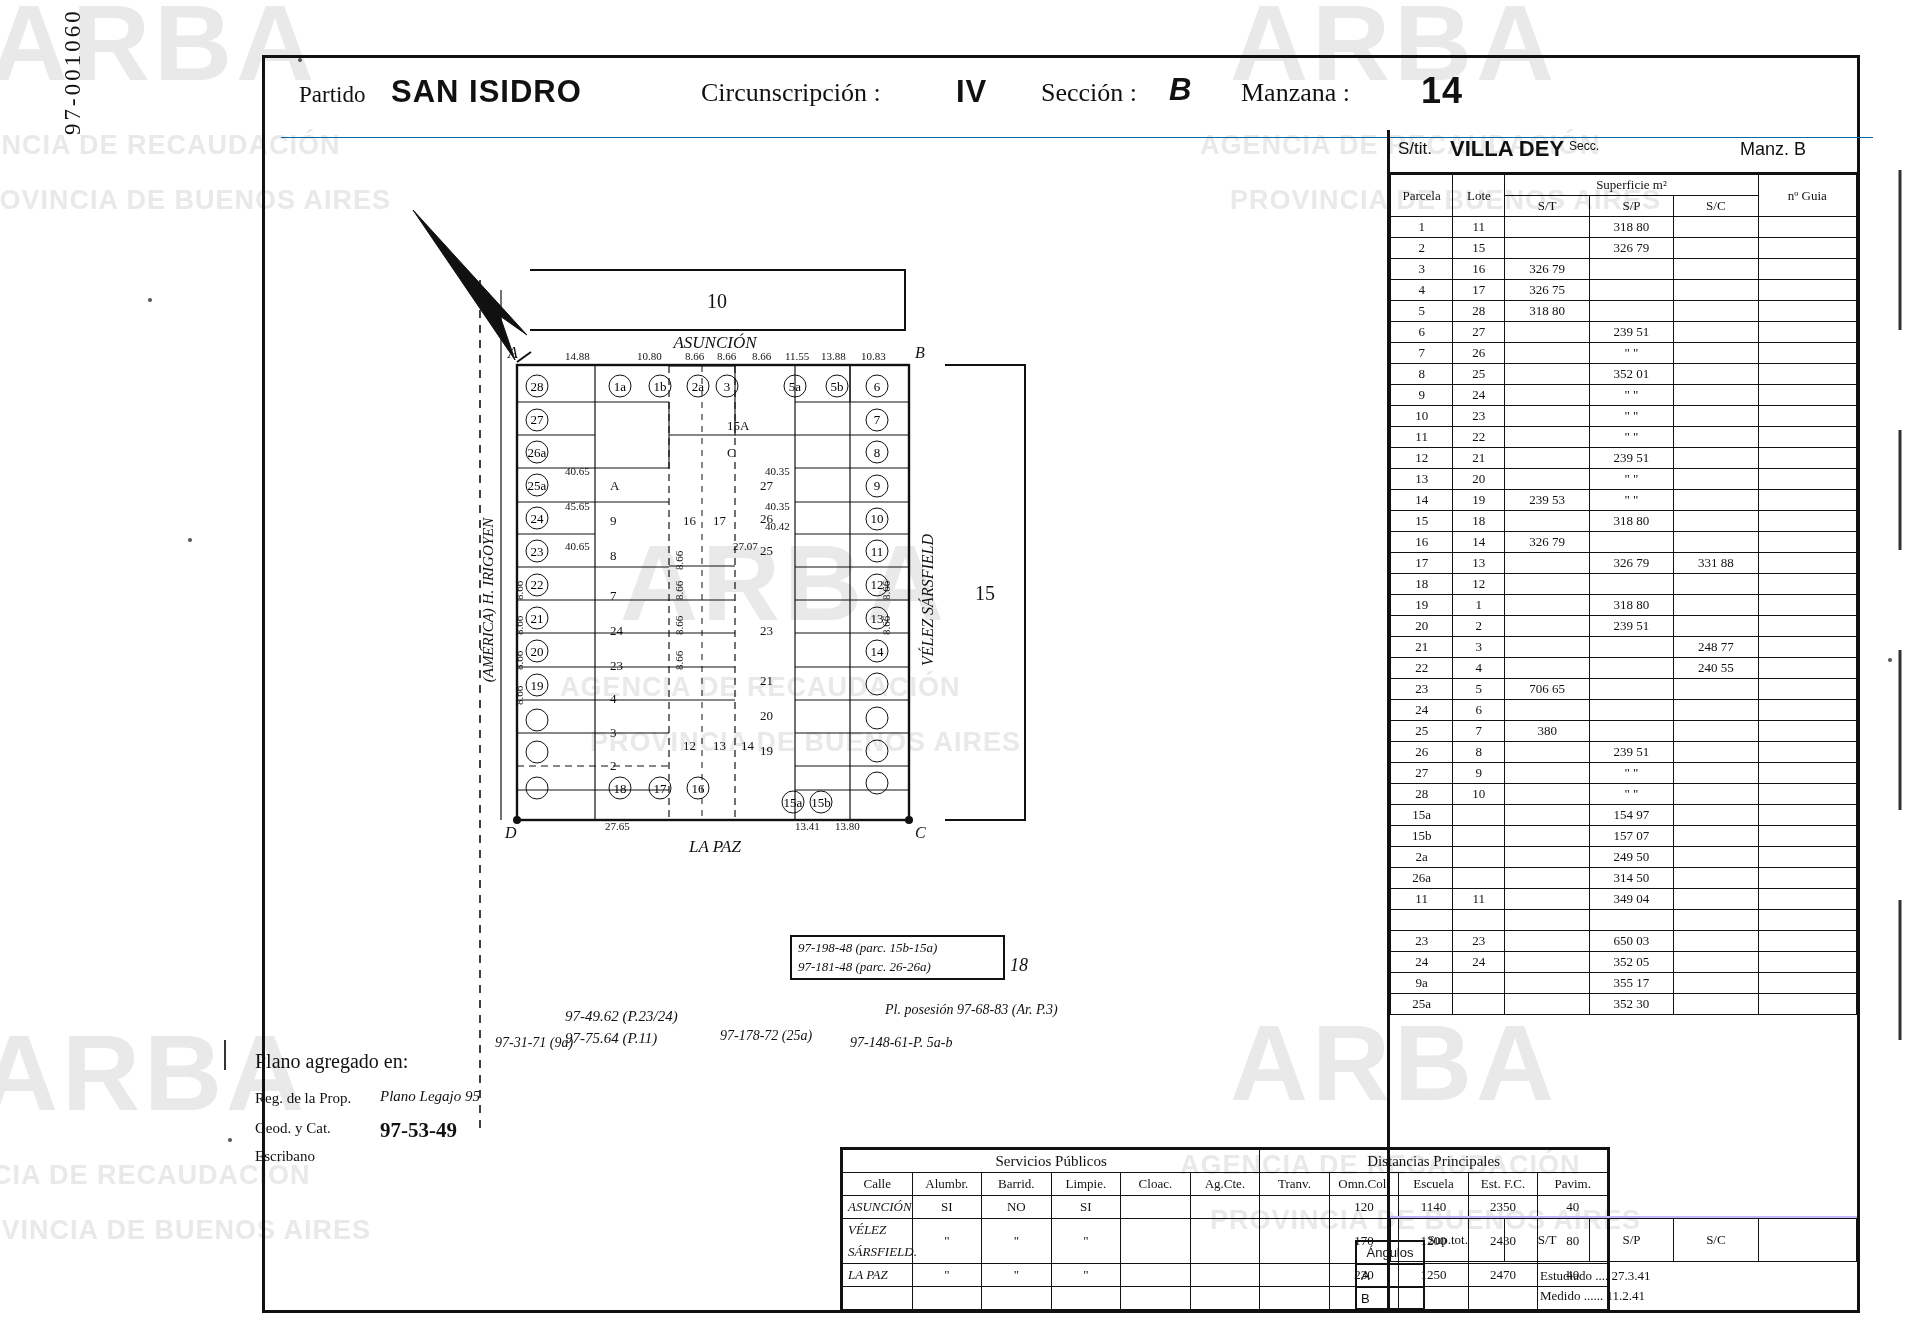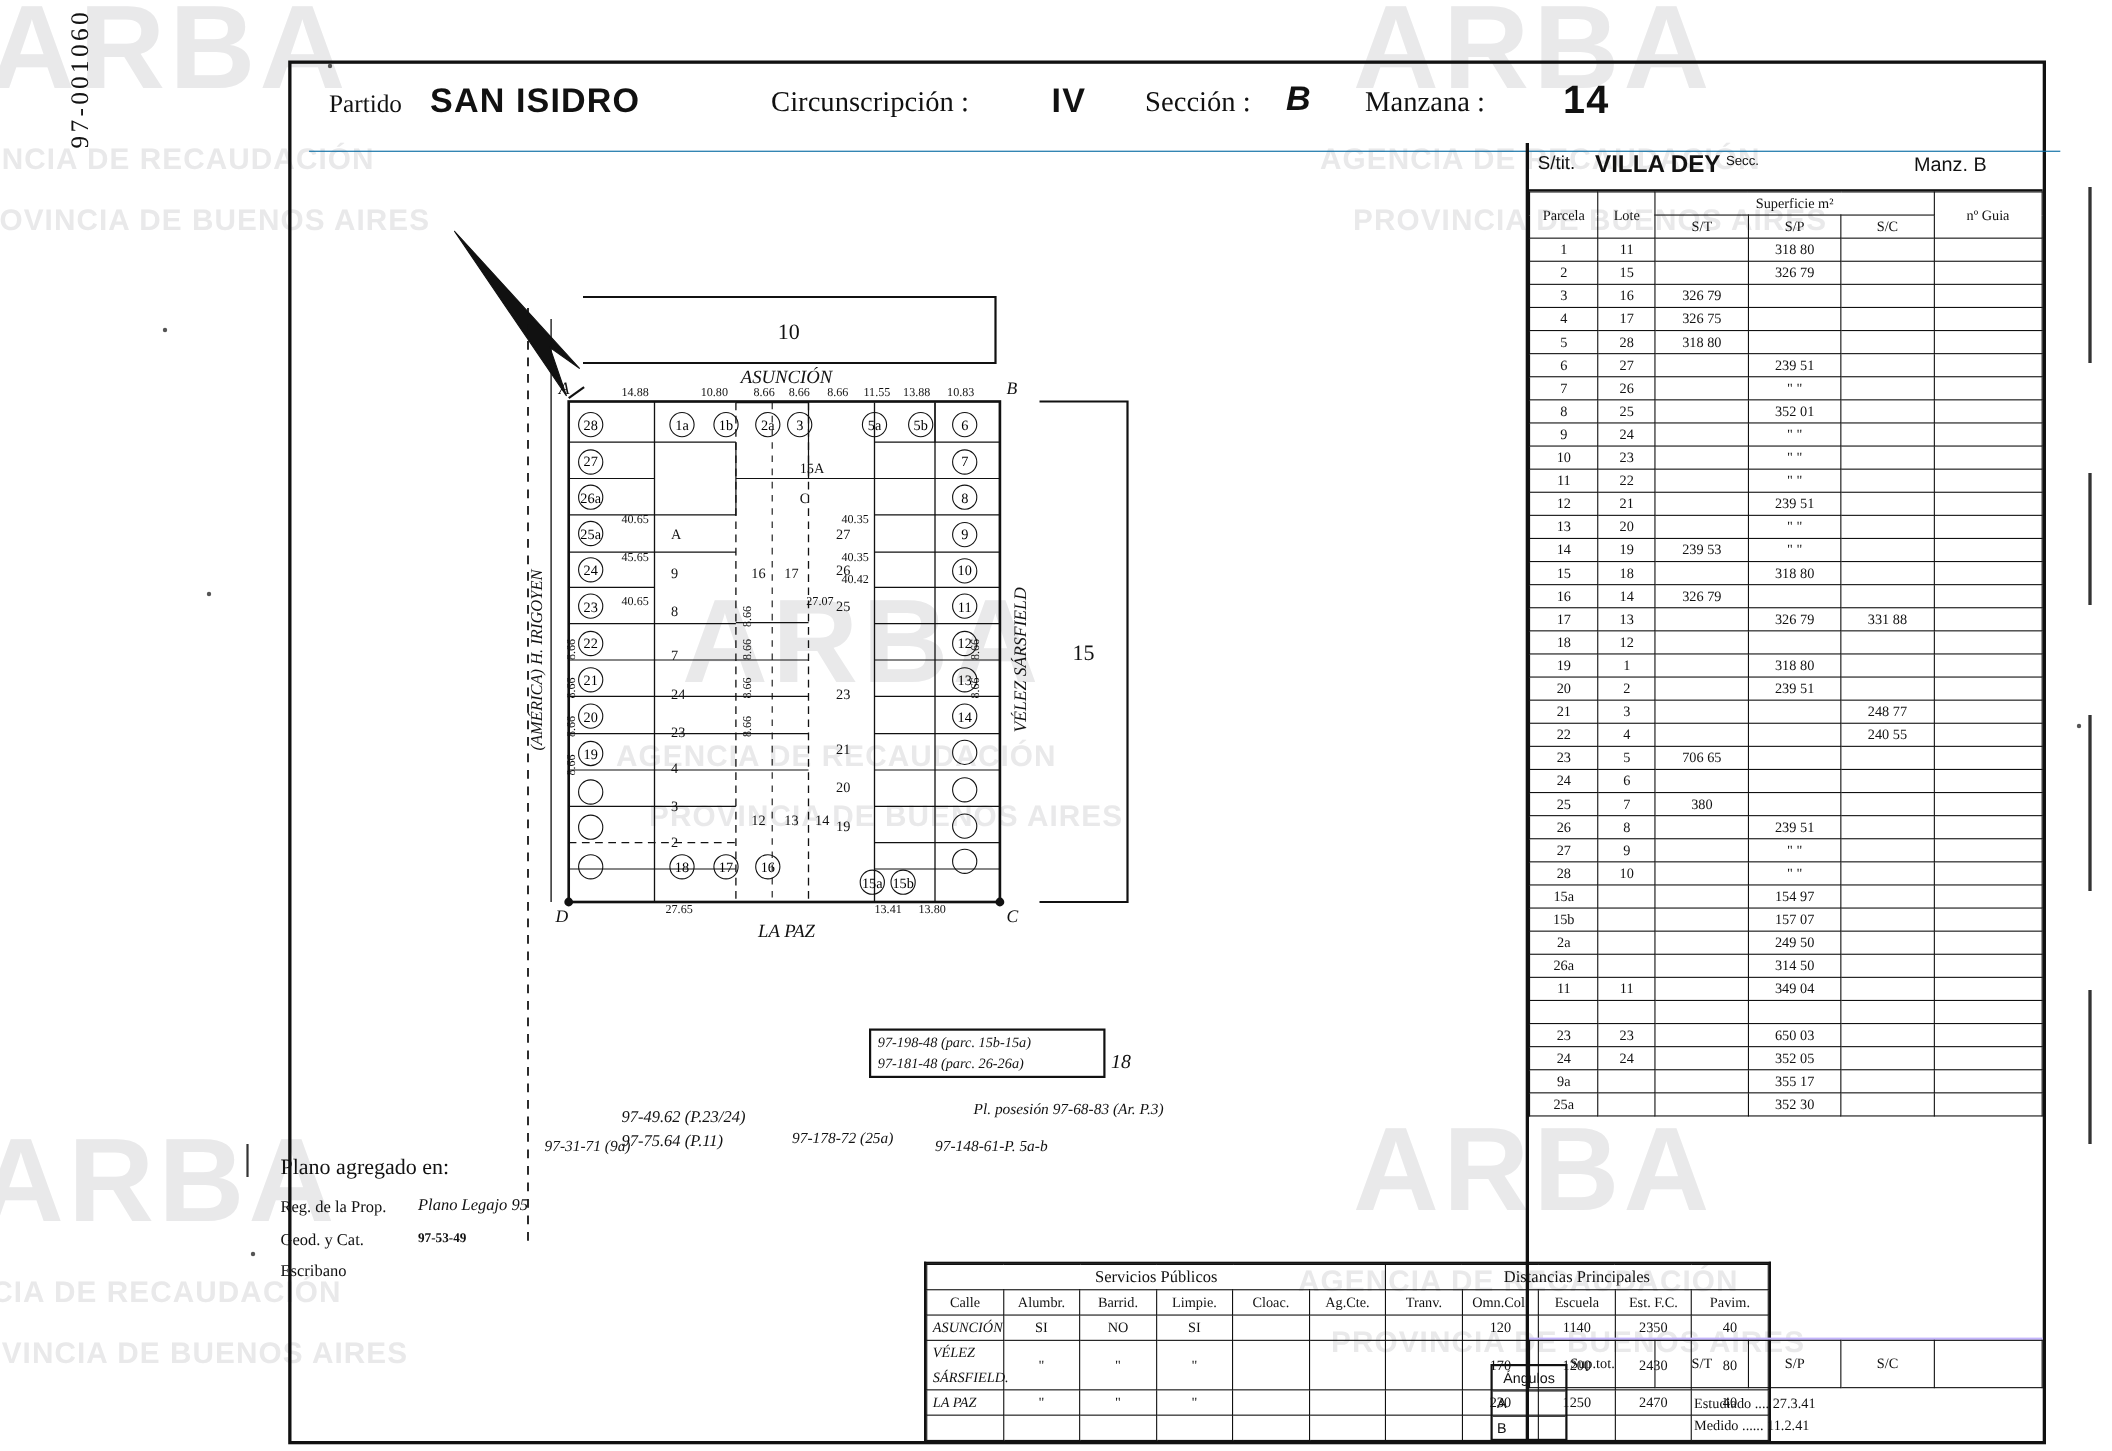--- a/index.html
+++ b/index.html
@@ -112,21 +112,21 @@
   }
   .ang-box{
     position:absolute;left:1090px;bottom:0;width:70px;height:70px;
     border:2px solid #111;box-sizing:border-box;
   }
   .ang-box .hdr2{border-bottom:1px solid #111;height:22px;font-size:13px;text-align:center;line-height:22px;}
   .ang-box .row{border-bottom:1px solid #111;height:22px;font-size:13px;padding-left:4px;line-height:22px;}
   .tiny{font-size:13px;}
   .t14{font-size:14px;}
   .t15{font-size:15px;}
-  .t16{font-size:12px;}
+  .t16{font-size:21px;}
   .t18{font-size:18px;}
   .t20{font-size:20px;}
 </style>
 </head>
 <body>
 
 <div class="sheet">
 
   <div class="wm wm-big" style="left:-10px;top:-20px;">ARBA</div>
   <div class="wm wm-txt" style="left:-60px;top:130px;">AGENCIA DE RECAUDACIÓN</div>

